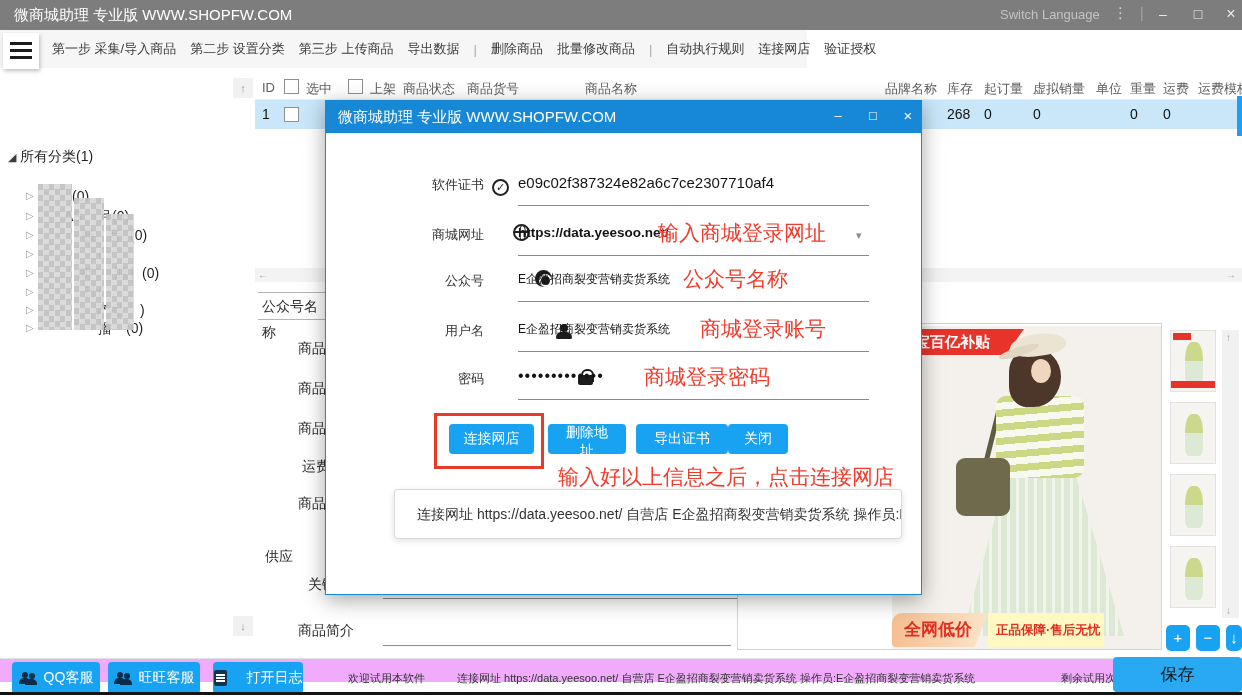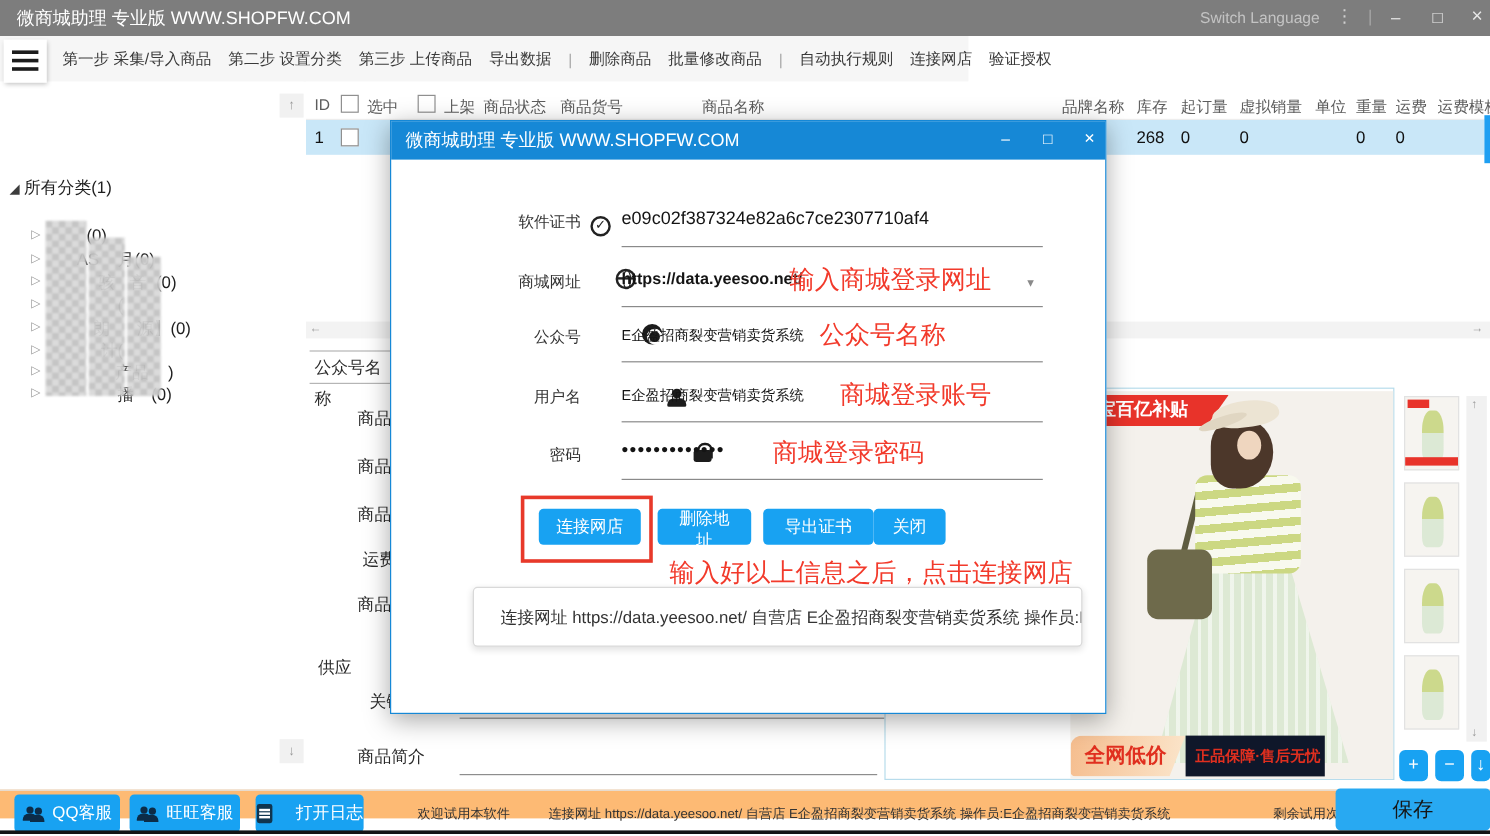--- a/index.html
+++ b/index.html
@@ -58,21 +58,21 @@
   .capbrim { position:absolute; left:106px; top:21px; width:42px; height:9px; background:#e0d6c2; border-radius:50%; transform:rotate(-18deg); }
   .hair { position:absolute; left:117px; top:23px; width:52px; height:58px; background:#4c372a; border-radius:45% 55% 60% 40%; }
   .face { position:absolute; left:139px; top:33px; width:20px; height:24px; background:#efd6bf; border-radius:50%; }
   .ttop { position:absolute; left:104px; top:70px; width:88px; height:82px; border-radius:10px; background:repeating-linear-gradient(175deg,#ccd883 0 7px,#f8f9ee 7px 14px); }
   .strap { position:absolute; left:98px; top:74px; width:5px; height:72px; background:#5e5c41; transform:rotate(14deg); }
   .bag { position:absolute; left:64px; top:132px; width:54px; height:58px; background:#6e6a4b; border-radius:9px; }
   .skirt { position:absolute; left:70px; top:148px; width:162px; height:162px; background:#dde9d4; clip-path:polygon(28% 0,70% 0,100% 100%,0 100%); }
   .skirt i { position:absolute; inset:0; background:repeating-linear-gradient(90deg,rgba(255,255,255,.55) 0 3px,rgba(0,0,0,0) 3px 9px); display:block; }
   .shoe { position:absolute; left:146px; top:306px; width:26px; height:9px; background:#f3efe4; border-radius:5px; }
   .pricebar-l { position:absolute; left:0; top:287px; width:96px; height:34px; background:linear-gradient(100deg,#f5bd8e,#fbe6cc); border-radius:10px 0 0 4px; clip-path:polygon(0 0,100% 0,86% 100%,0 100%); color:#e02f1f; font-weight:bold; font-size:17px; line-height:34px; padding-left:12px; }
-  .pricebar-r { position:absolute; left:96px; top:287px; width:116px; height:34px; background:#0f172a; color:#e02f1f; font-size:12.5px; font-weight:bold; line-height:34px; padding-left:8px; white-space:nowrap; }
+  .pricebar-r { position:absolute; left:96px; top:287px; width:116px; height:34px; background:#fef9c3; color:#e02f1f; font-size:12.5px; font-weight:bold; line-height:34px; padding-left:8px; white-space:nowrap; }
 
   .thumb { position:absolute; left:1170px; width:46px; height:62px; background:#f6f4f0; border:1px solid #e2e2e2; z-index:2; }
   .thumb .fig { position:absolute; left:14px; top:11px; width:18px; height:42px; background:linear-gradient(#ccd98c 0 45%,#dce9d5 45% 100%); border-radius:40% 40% 20% 20%; }
   .thumb .chip { position:absolute; left:2px; top:2px; width:18px; height:7px; background:#e8332a; }
   .thumb .rstrip { position:absolute; left:0; bottom:3px; width:100%; height:7px; background:#e8332a; }
   .tscroll { position:absolute; left:1222px; top:330px; width:17px; height:288px; background:#f1f1f1; color:#9a9a9a; font-size:10px; z-index:2; }
   .tscroll .ua { position:absolute; left:4px; top:2px; } .tscroll .da { position:absolute; left:4px; bottom:2px; }
   .imgbtn { position:absolute; width:24px; height:26px; background:#18a2f2; color:#fff; border:none; border-radius:5px; font-size:15px; text-align:center; line-height:26px; top:625px; z-index:2; }
 
   
@@ -101,21 +101,21 @@
   .ic-pub { width:17px; height:17px; background:#1c1c1c; border-radius:50%; }
   .ic-pub::before { content:""; position:absolute; left:4px; top:4px; width:9px; height:9px; border:2px solid #fff; border-radius:50%; }
   .ic-user { width:17px; height:14px; }
   .ic-user::before { content:""; position:absolute; left:4px; top:0; width:8px; height:8px; background:#1c1c1c; border-radius:50%; }
   .ic-user::after { content:""; position:absolute; left:0; top:8px; width:16px; height:7px; background:#1c1c1c; border-radius:7px 7px 2px 2px; }
   .ic-lock { width:15px; height:16px; }
   .ic-lock::before { content:""; position:absolute; left:3px; top:0; width:9px; height:9px; border:2.5px solid #1c1c1c; border-radius:6px 6px 0 0; }
   .ic-lock::after { content:""; position:absolute; left:0; top:6px; width:15px; height:10px; background:#1c1c1c; border-radius:2px; }
 
   
-  .bottombar { position:absolute; left:0; top:658px; width:1242px; height:24px; background:#fdba74; border-top:1px solid #e3e3e3; z-index:70; }
+  .bottombar { position:absolute; left:0; top:658px; width:1242px; height:24px; background:#f0abfc; border-top:1px solid #e3e3e3; z-index:70; }
   .bbtn { position:absolute; top:3px; height:32px; background:#18a2f2; color:#fff; border:none; border-radius:4px; font-size:14px; display:flex; align-items:center; justify-content:center; gap:7px; }
   .bbtn.qq { left:12px; width:88px; } .bbtn.ww { left:108px; width:92px; } .bbtn.log { left:213px; width:90px;gap:20px; }
   .ic-people { width:18px; height:13px; position:relative; display:inline-block; }
   .ic-people::before { content:""; position:absolute; left:3px; top:0; width:6px; height:6px; background:#0c2c48; border-radius:50%; box-shadow:7px 1px 0 #0c2c48; }
   .ic-people::after { content:""; position:absolute; left:0; top:6px; width:12px; height:6px; background:#0c2c48; border-radius:5px 5px 0 0; box-shadow:6px 1px 0 #0c2c48; }
   .ic-log { width:13px; height:16px; background:#10354f; border-radius:2px; position:relative; display:inline-block; }
   .ic-log::before { content:""; position:absolute; left:2px; top:4px; width:9px; height:1.5px; background:#fff; box-shadow:0 3px 0 #fff, 0 6px 0 #fff; }
   .btext { position:absolute; top:12px; font-size:11px; color:#333; white-space:nowrap;margin-left:33px; }
   .savebtn { position:absolute; left:1113px; top:-2px; width:129px; height:35px; background:#28a9f2; border:none; border-radius:4px; font-size:17px; color:#161616; z-index:2; }
   .blackline { position:absolute; left:0; top:692px; width:1242px; height:3px; background:#141414; z-index:80; }

